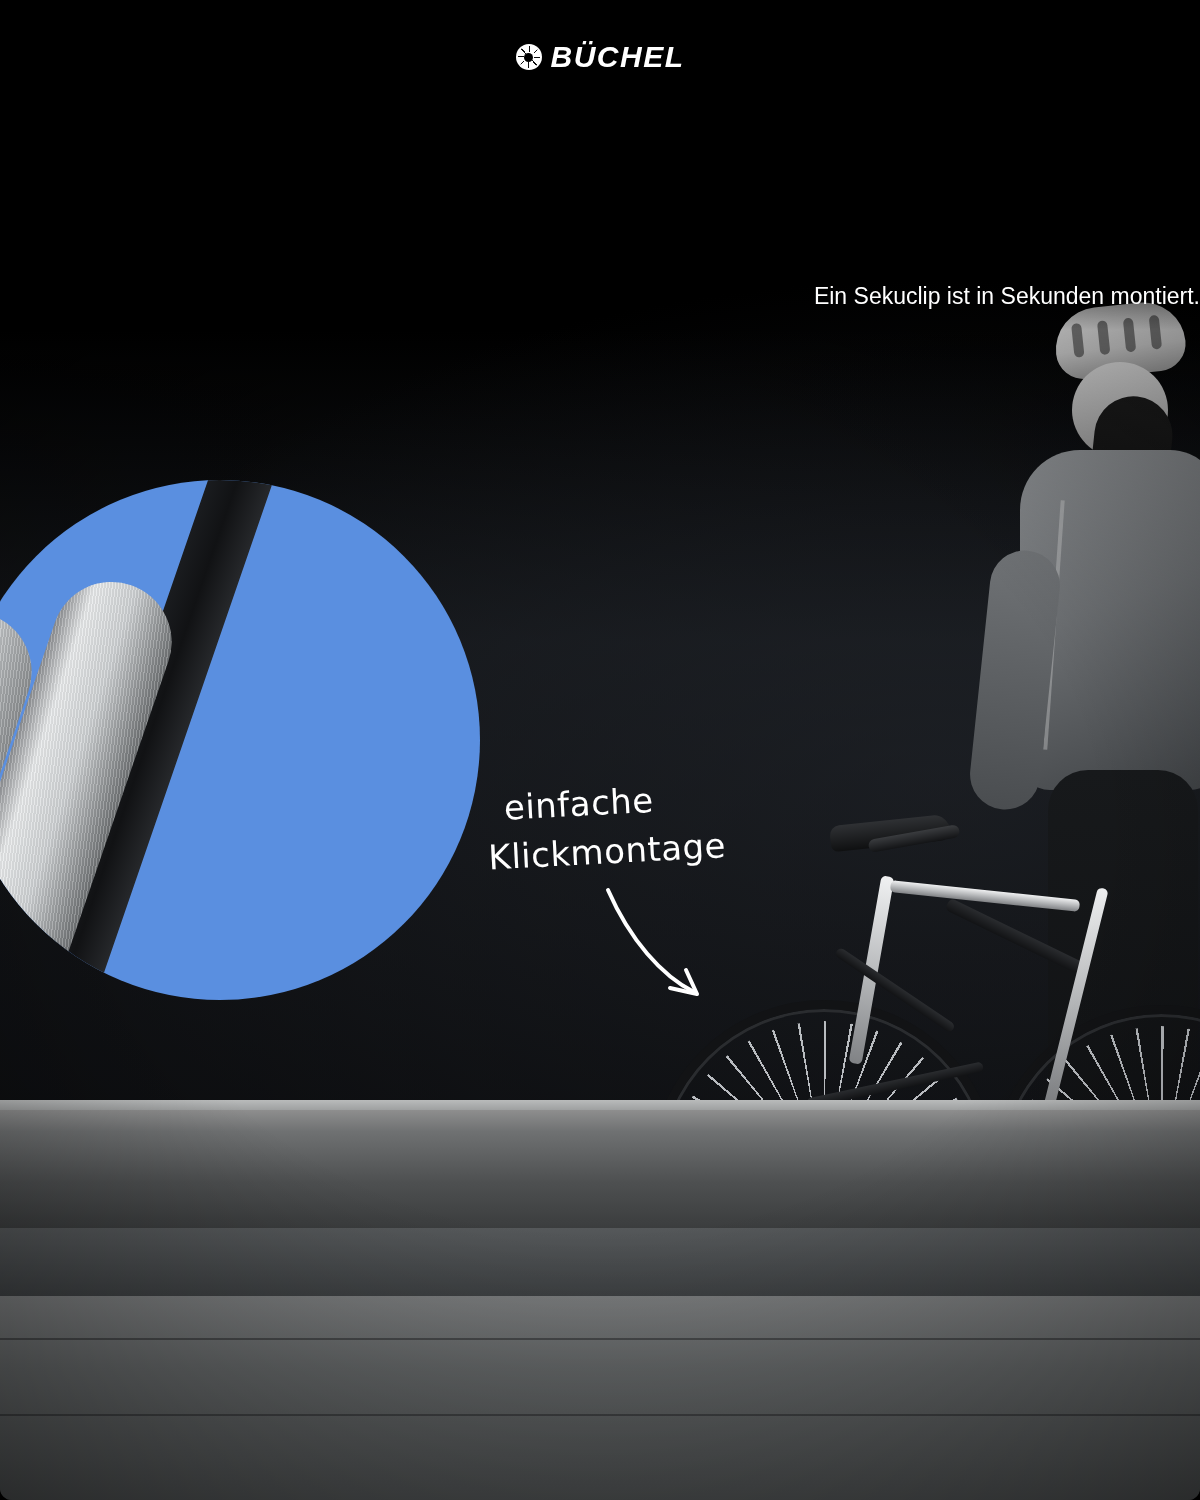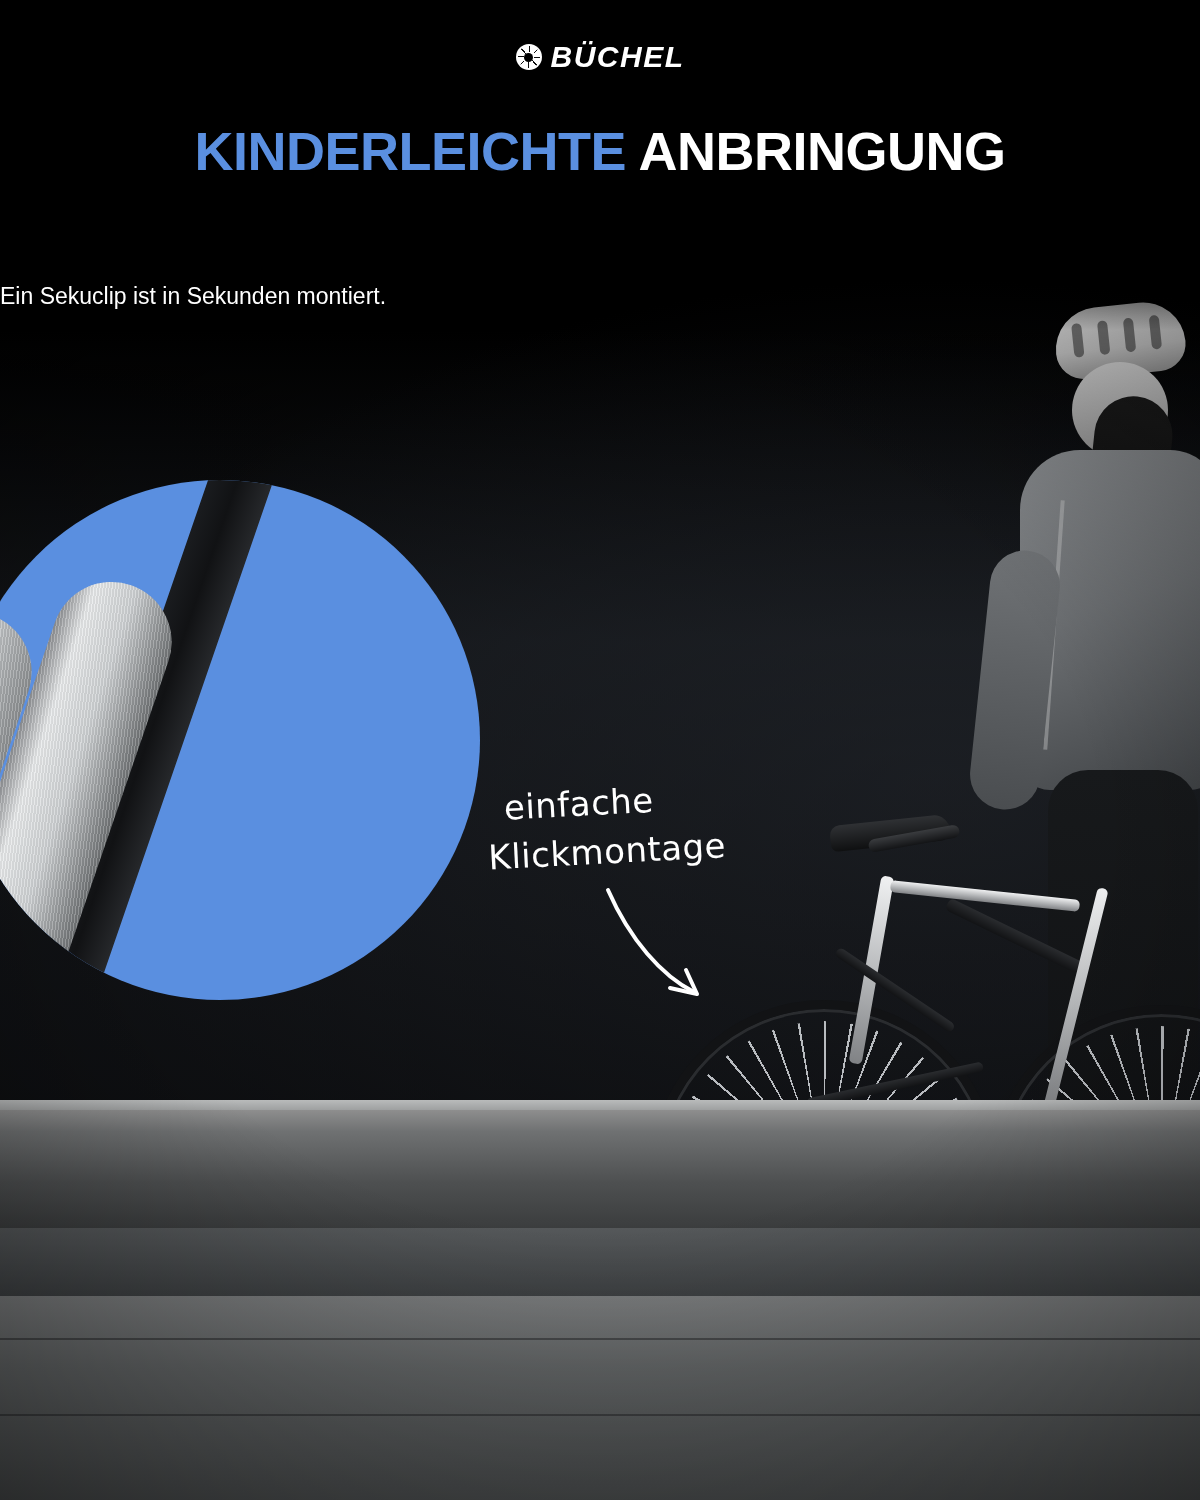--- a/index.html
+++ b/index.html
@@ -10,20 +10,21 @@
   body {
     font-family: "Liberation Sans", sans-serif;
   }
 
   #poster {
     position: relative;
     width: 1200px;
     height: 1500px;
     background: #000000;
     overflow: hidden;
+    border-radius: 12px;
   }
 
   
   .brand {
     position: absolute;
     top: 40px;
     left: 0;
     width: 100%;
     display: flex;
     justify-content: center;
@@ -88,21 +89,21 @@
     box-sizing: border-box;
   }
   .headline .accent { color: #5A8FE0; }
   .headline-line { display: block; white-space: nowrap; }
 
   .subheadline {
     position: absolute;
     top: 283px;
     left: 0;
     width: 100%;
-    text-align: left;
+    text-align: right;
     color: #ffffff;
     font-size: 23px;
     font-weight: 400;
   }
 
   
   .photo {
     position: absolute;
     inset: 0;
     overflow: hidden;
@@ -412,24 +413,20 @@
       <div class="clip-texture"></div>
     </div>
   </div>
 
   <div class="brand">
     <span class="brand-mark"></span>
     <span class="brand-name">BÜCHEL</span>
   </div>
 
   <div class="headline">
-    <span class="headline-line">
-      <span class="accent">KINDERLEICHTE</span>
-      <span>ANBRINGUNG</span>
-    </span>
   </div>
 
   <div class="subheadline">Ein Sekuclip ist in Sekunden montiert.</div>
 
   <div class="handwriting">
     <span class="l1">einfache</span>
     <span class="l2">Klickmontage</span>
   </div>
 
   <svg class="arrow-svg" viewBox="0 0 140 140">

